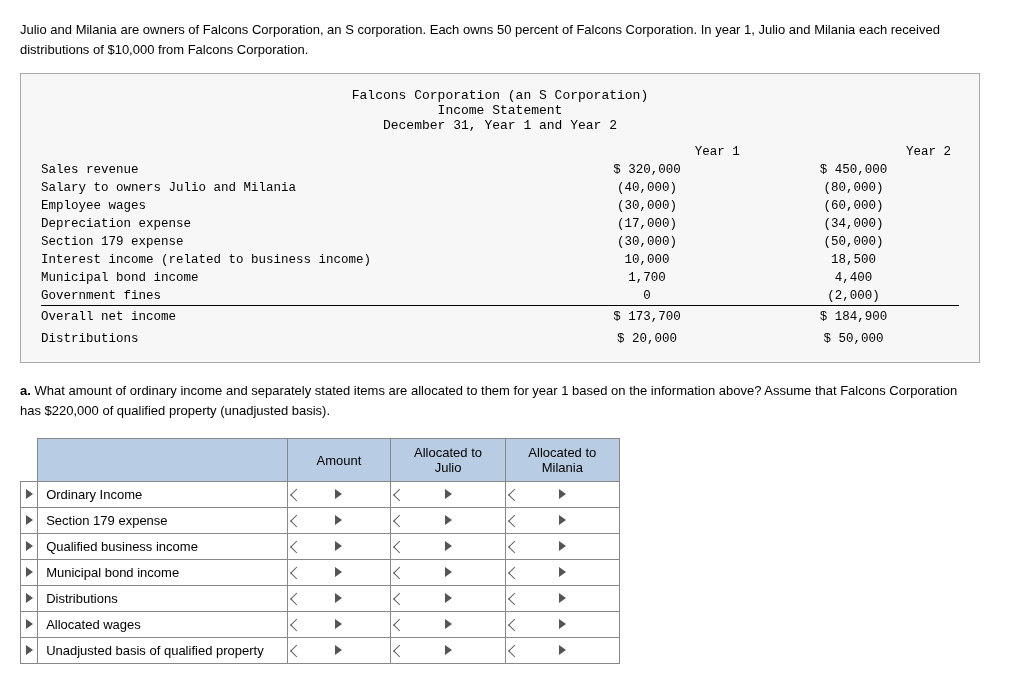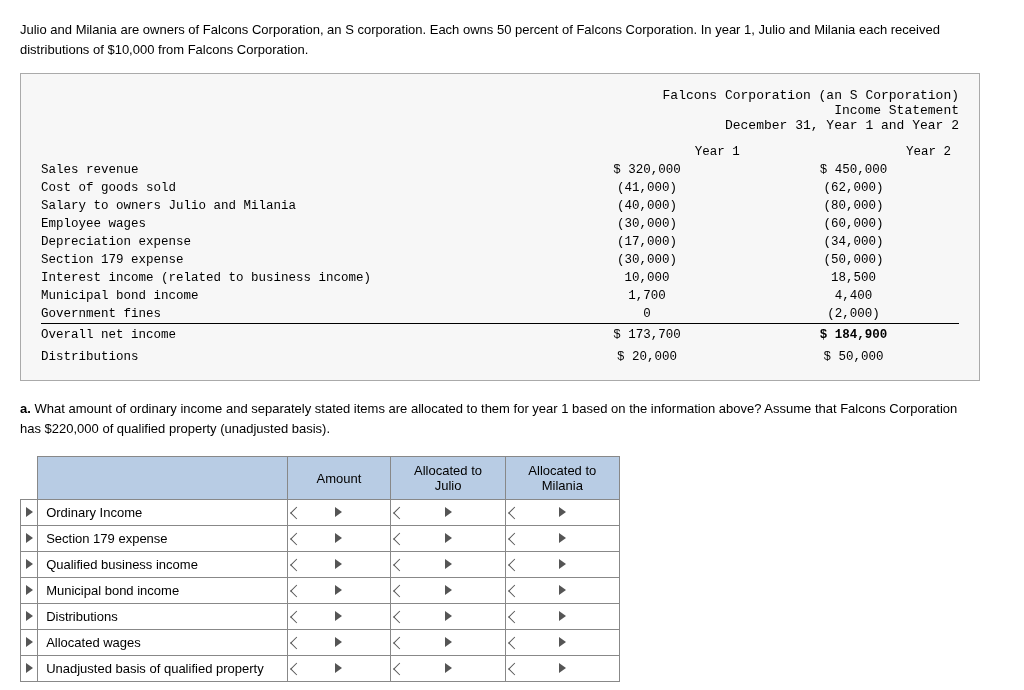--- a/index.html
+++ b/index.html
@@ -19,21 +19,21 @@
       max-width: 960px;
     }
     .income-statement-wrapper {
       border: 1px solid #aaa;
       padding: 14px 20px 14px 20px;
       margin-bottom: 18px;
       max-width: 960px;
       background: #f7f7f7;
     }
     .is-header {
-      text-align: right;
+      text-align: center;
       margin-bottom: 10px;
     }
     .is-header-line {
       font-size: 13px;
       font-family: 'Courier New', monospace;
     }
     .is-table {
       width: 100%;
       font-family: 'Courier New', monospace;
       font-size: 12.5px;
@@ -156,25 +156,20 @@
         <th style="width:23%">Year 2</th>
       </tr>
     </thead>
     <tbody id="is-body">
     <tr>
       <td class="label">Sales revenue</td>
       <td class="val">$ 320,000</td>
       <td class="val">$ 450,000</td>
     </tr>
         <tr>
-      <td class="label">Cost of goods sold</td>
-      <td class="val">(41,000)</td>
-      <td class="val">(62,000)</td>
-    </tr>
-        <tr>
       <td class="label">Salary to owners Julio and Milania</td>
       <td class="val">(40,000)</td>
       <td class="val">(80,000)</td>
     </tr>
         <tr>
       <td class="label">Employee wages</td>
       <td class="val">(30,000)</td>
       <td class="val">(60,000)</td>
     </tr>
         <tr>
@@ -198,21 +193,21 @@
       <td class="val">4,400</td>
     </tr>
         <tr>
       <td class="label">Government fines</td>
       <td class="val">0</td>
       <td class="val">(2,000)</td>
     </tr>
         <tr class="total-row">
     <td class="label" style="padding-top:4px;margin-left:40px;">Overall net income</td>
     <td class="val" style="padding-top:4px;">$ 173,700</td>
-    <td class="val" style="padding-top:4px;font-weight:bold;">$ 184,900</td>
+    <td class="val" style="padding-top:4px;">$ 184,900</td>
   </tr>
         <tr class="dist-row">
     <td class="label">Distributions</td>
     <td class="val">$ 20,000</td>
     <td class="val">$ 50,000</td>
   </tr>
       </tbody>
   </table>
 </div>
 

